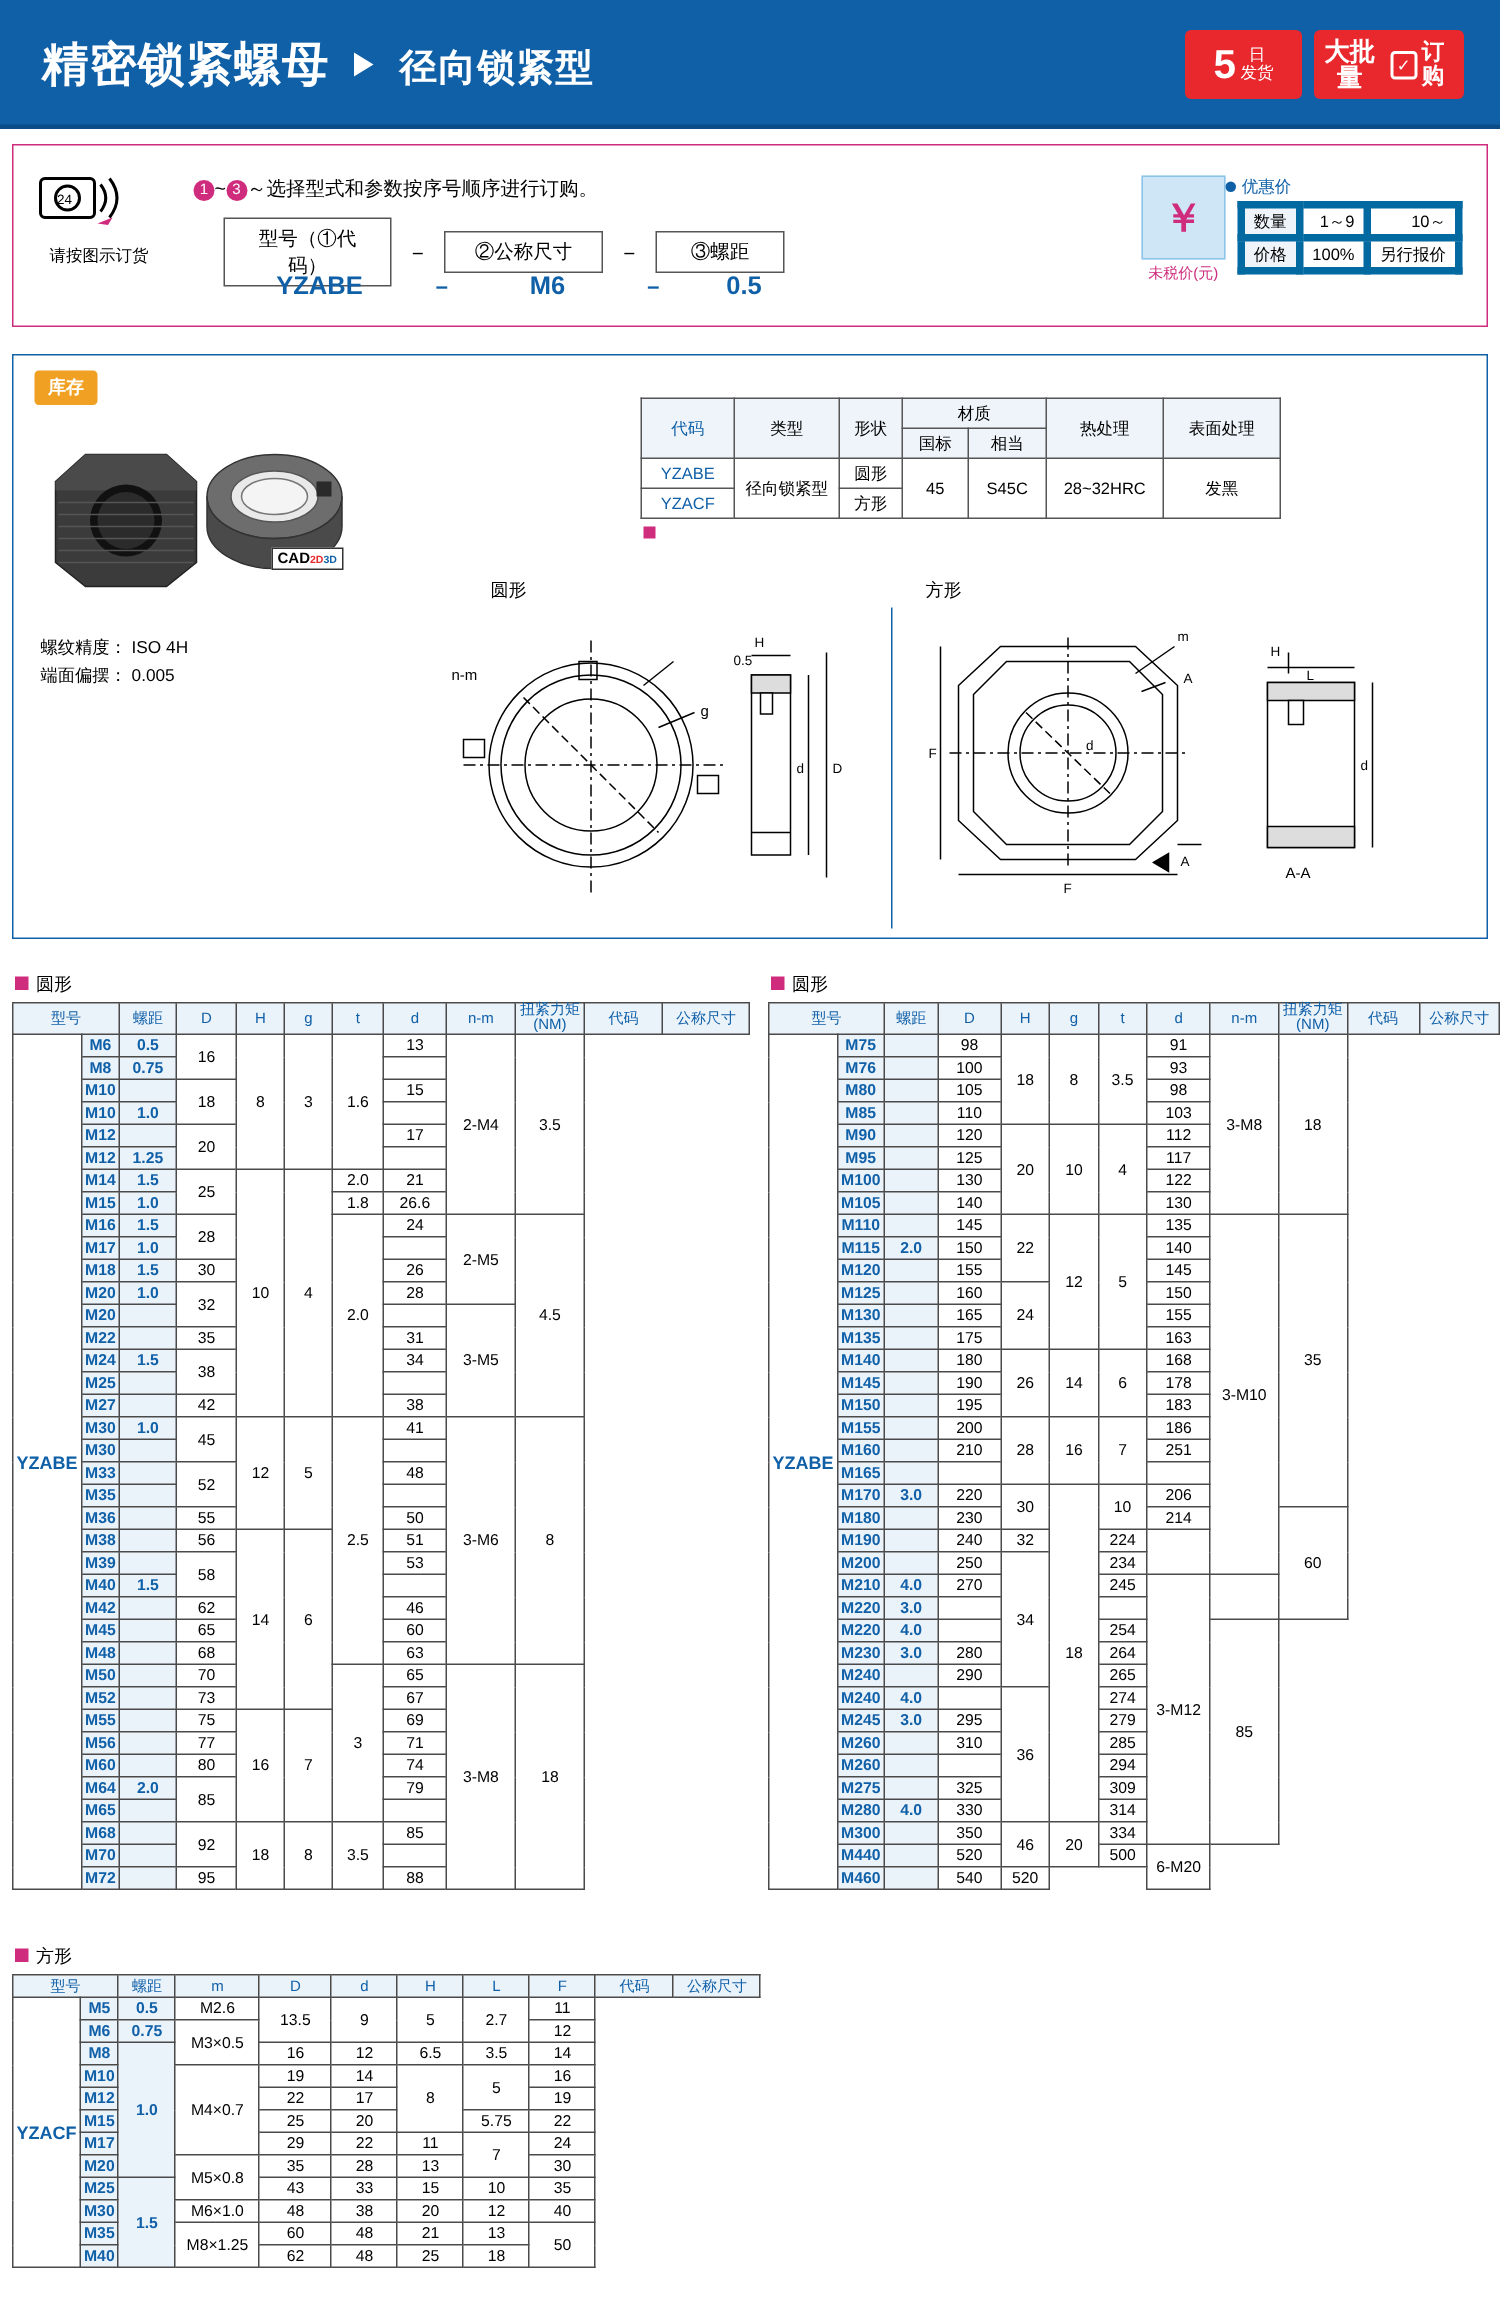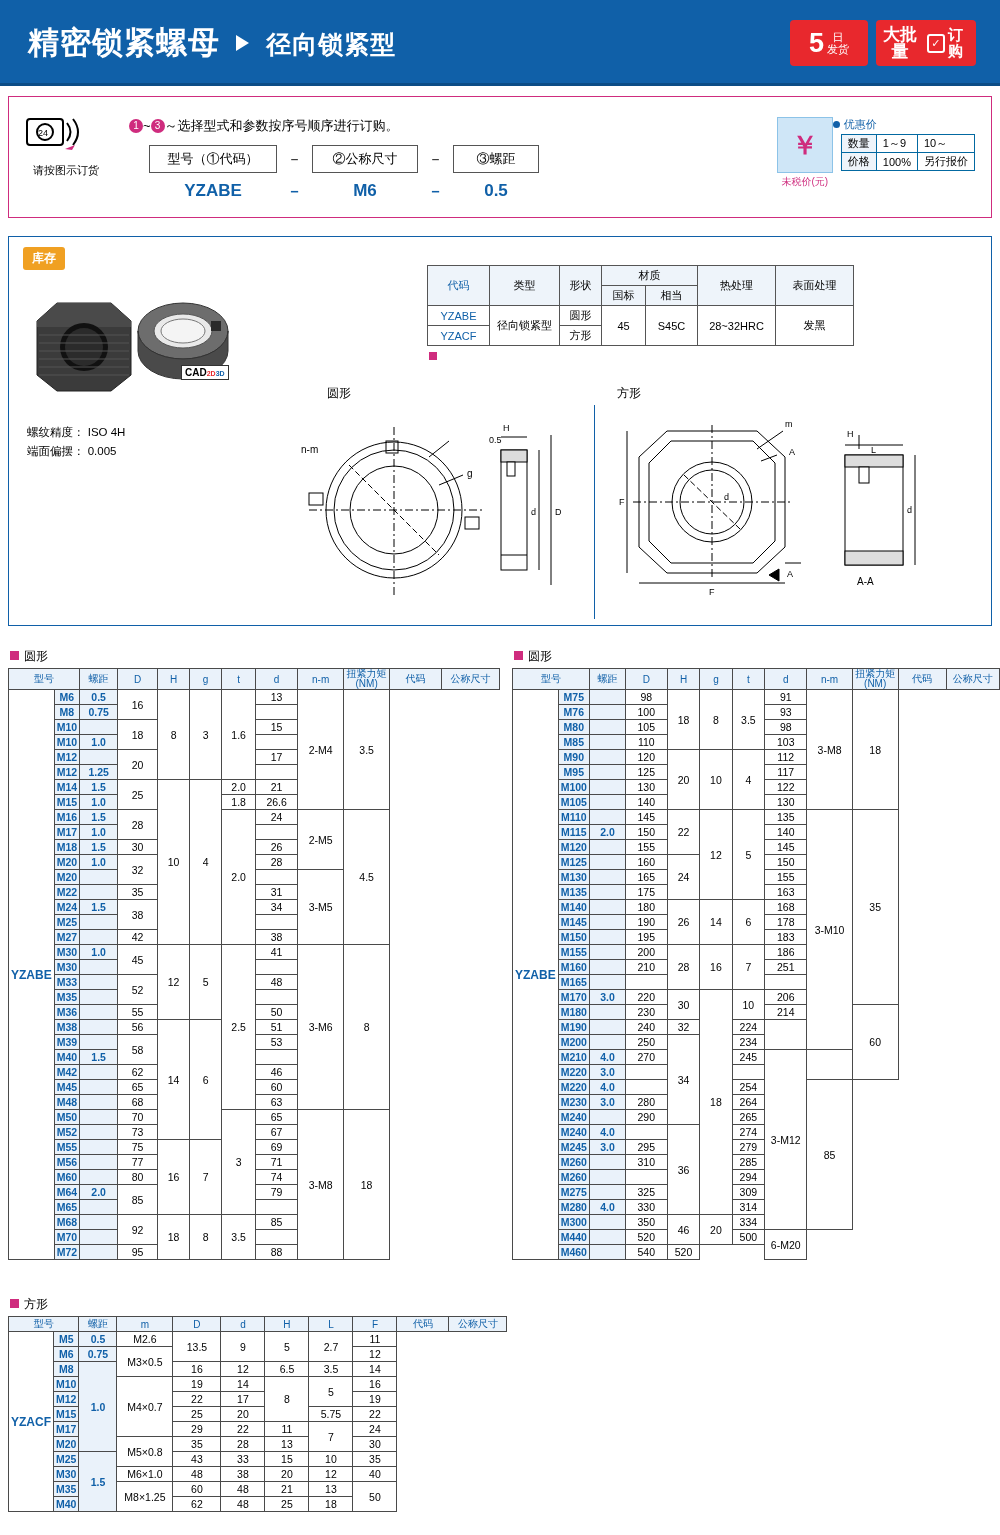--- a/index.html
+++ b/index.html
@@ -75,21 +75,21 @@
   .cv { text-align:center; }
   .price-box {
     position:absolute; right:16px; top:20px; display:flex; align-items:flex-start;
   }
   .yen {
     width:56px;height:56px;background:#cfe6f7;border:1px solid #8cc3e8;
     display:flex;align-items:center;justify-content:center;font-size:26px;color:#cf2c7e;font-weight:bold;
   }
   .yen-cap { font-size:10px;color:#cf2c7e;text-align:center;margin-top:2px;}
   .ptable { border-collapse:collapse; margin-left:8px; font-size:11px;}
-  .ptable td { border:1px solid #0369a1; padding:1px 6px; text-align:left;}
+  .ptable td { border:5px solid #0369a1; padding:1px 6px; text-align:right;}
   .ptable .hd { background:#eef4fa; }
   .fav { color:#1060a8; font-size:11px; margin-bottom:2px; }
   .dotblue { display:inline-block;width:7px;height:7px;border-radius:50%;background:#1060a8;margin-right:4px;}
 
   
   .spec-band {
     position:absolute; left:8px; top:236px; width:984px; height:390px;
     border:1px solid #1060a8;
   }
   .stock-tag {
@@ -170,21 +170,21 @@
         </svg>
       </div>
       <div class="cap">请按图示订货</div>
     </div>
 
     <div class="order-note">
       <span class="circ">1</span>~<span class="circ">3</span><span>～选择型式和参数按序号顺序进行订购。</span>
     </div>
 
     <div class="code-row">
-      <div class="code-box" style="width:128px">型号（①代码）</div>
+      <div class="code-box" style="width:112px">型号（①代码）</div>
       <div class="dash">－</div>
       <div class="code-box" style="width:106px">②公称尺寸</div>
       <div class="dash">－</div>
       <div class="code-box" style="width:86px">③螺距</div>
     </div>
 
     <div class="code-vals">
       <div class="cv" style="width:128px">YZABE</div>
       <div class="dash" style="opacity:1">－</div>
       <div class="cv" style="width:106px">M6</div>

